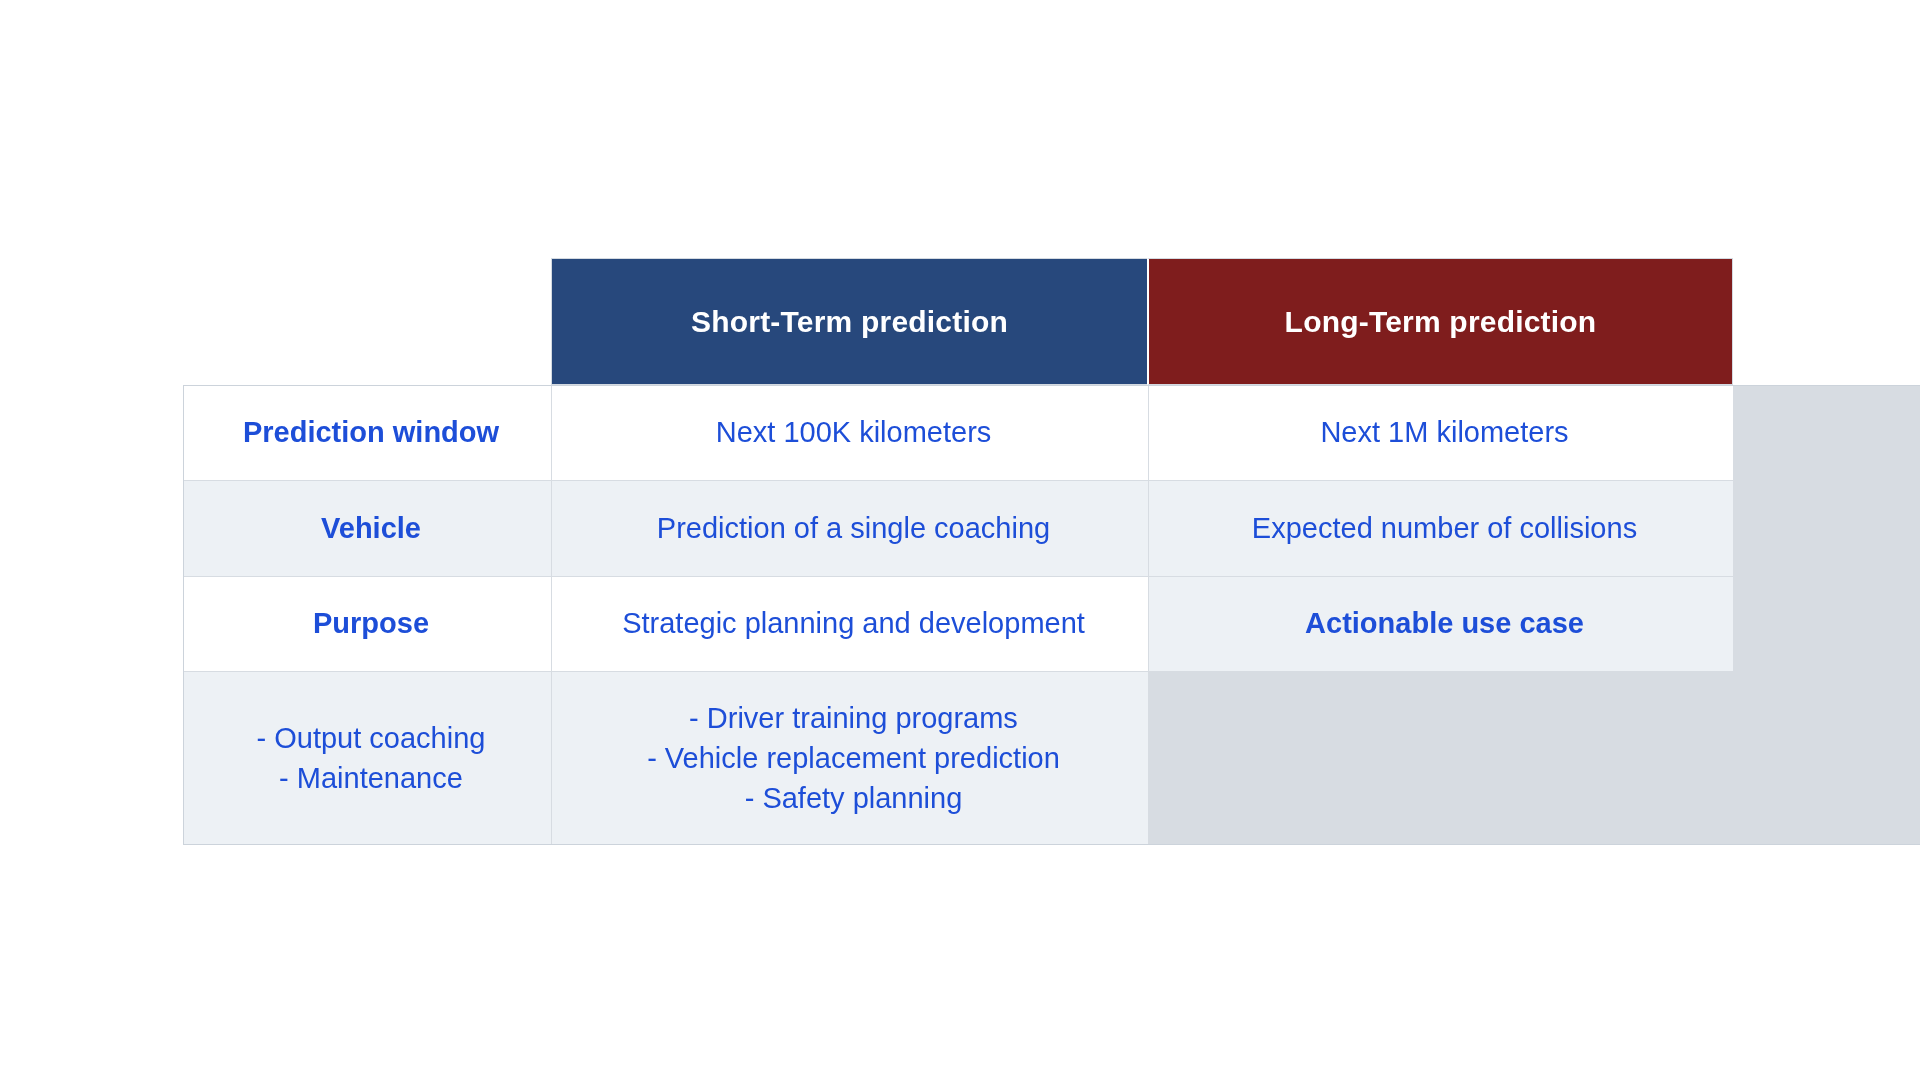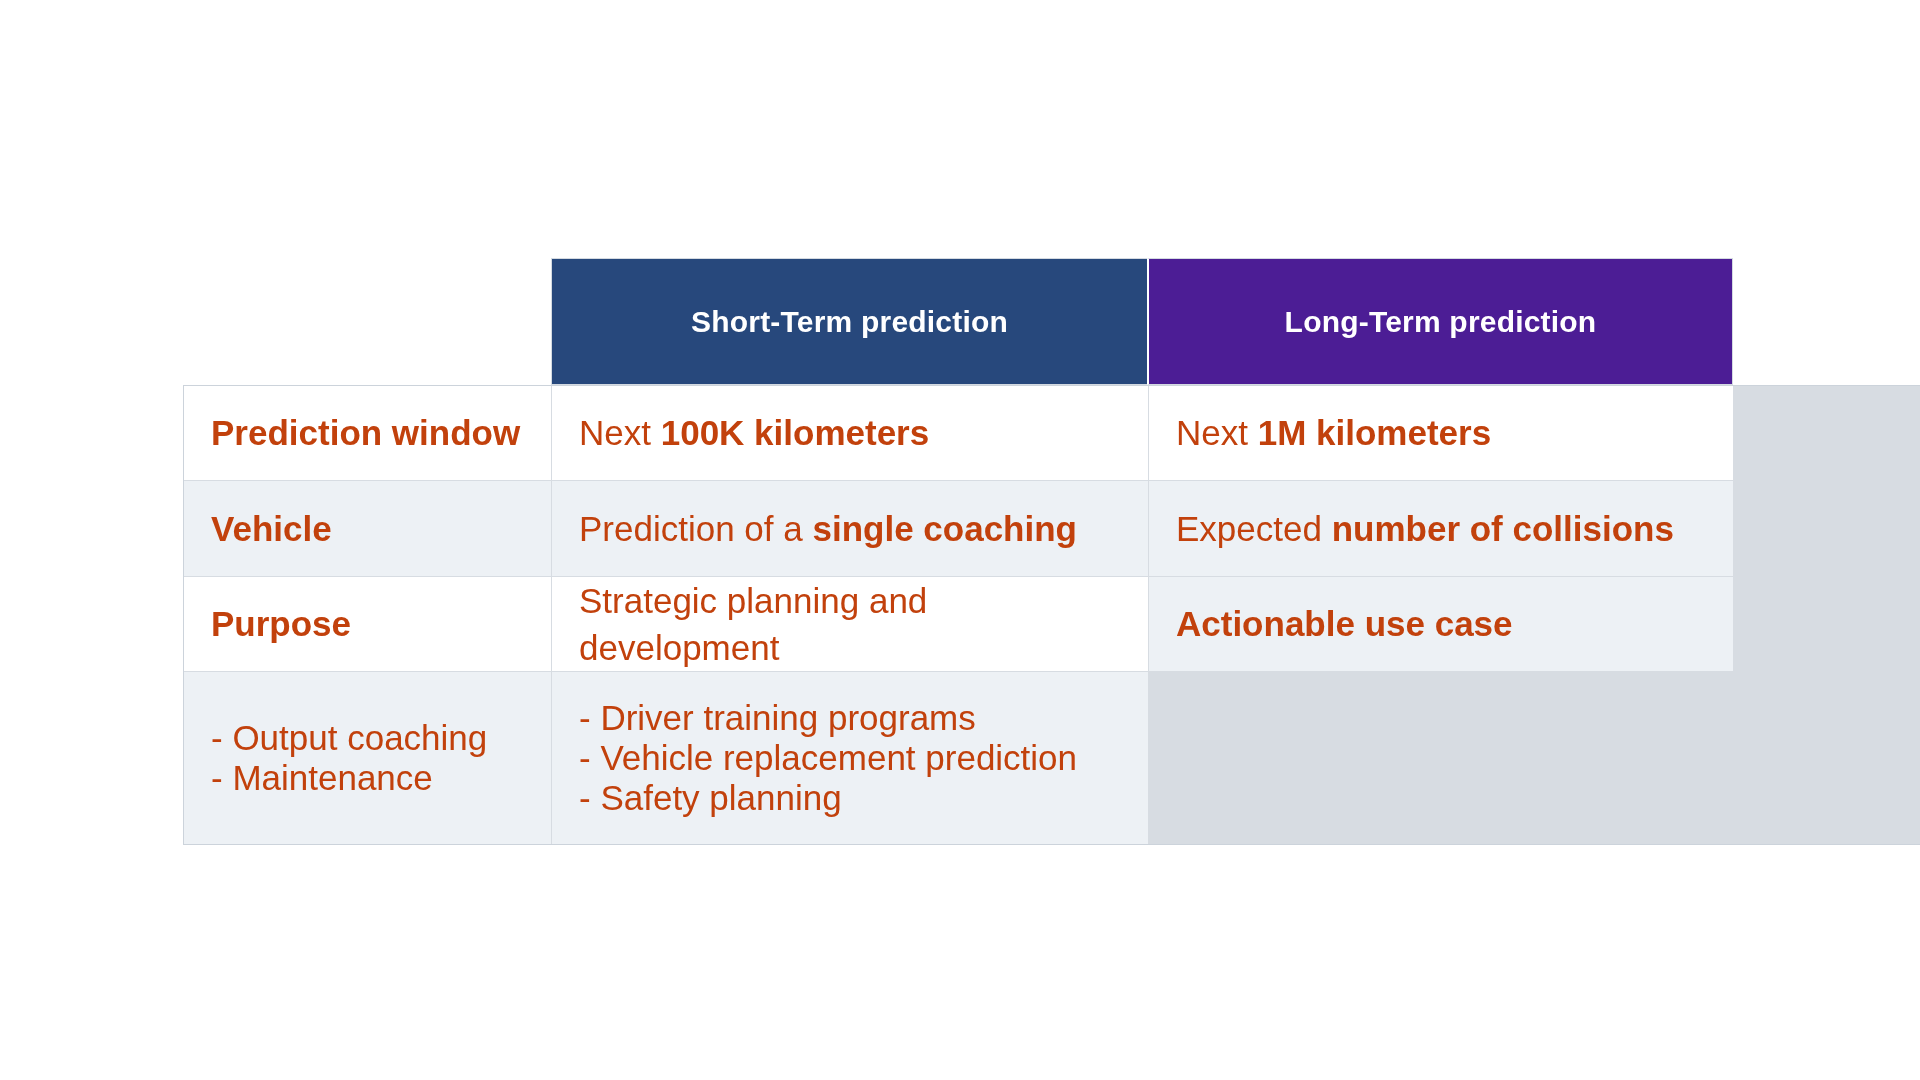--- a/index.html
+++ b/index.html
@@ -16,41 +16,42 @@
   
   .header-row { display: flex; width: 100%; height: 127px; }
   .header-spacer { width: 368px; height: 100%; background: transparent; }
   .header-cell {
     display: flex; align-items: center; justify-content: center;
     color: #ffffff; font-size: 30px; font-weight: bold;
     border: 1px solid #d4dae1;
     letter-spacing: 0.2px;
   }
   .header-cell.short { width: 597px; background: #27487c; }
-  .header-cell.long  { width: 586px; background: #4c1d95; margin-left: -1px; border-left: 2px solid #ffffff; }
+  .header-cell.long  { width: 586px; background: #7f1d1d; margin-left: -1px; border-left: 2px solid #ffffff; }
 
   
   .body-grid {
     display: grid;
     grid-template-columns: 367px 596px 584px;
     grid-template-rows: 94px 95px 94px 172px;
     gap: 1px;
     background: #d7dce2;            
     border: 1px solid #ccd3db;      
     width: 100%;
   }
   .cell {
     display: flex; flex-direction: column; justify-content: center;
     padding: 10px 20px 10px 27px;
-    font-size: 35px; color: #c2410c;
+    font-size: 29px; color: #1d4ed8;
     background: #ffffff;
     line-height: 1.35;
+    text-align: center;
   }
   .label-cell { font-weight: bold; }
-  .cell strong { font-weight: bold; }
+  .cell strong { font-weight: normal; }
   .list-line { line-height: 40px; }
 </style>
 </head>
 <body>
 
 <div class="stage">
   <div class="cmp-table">
 
     <div class="header-row">
       <div class="header-spacer"></div>

